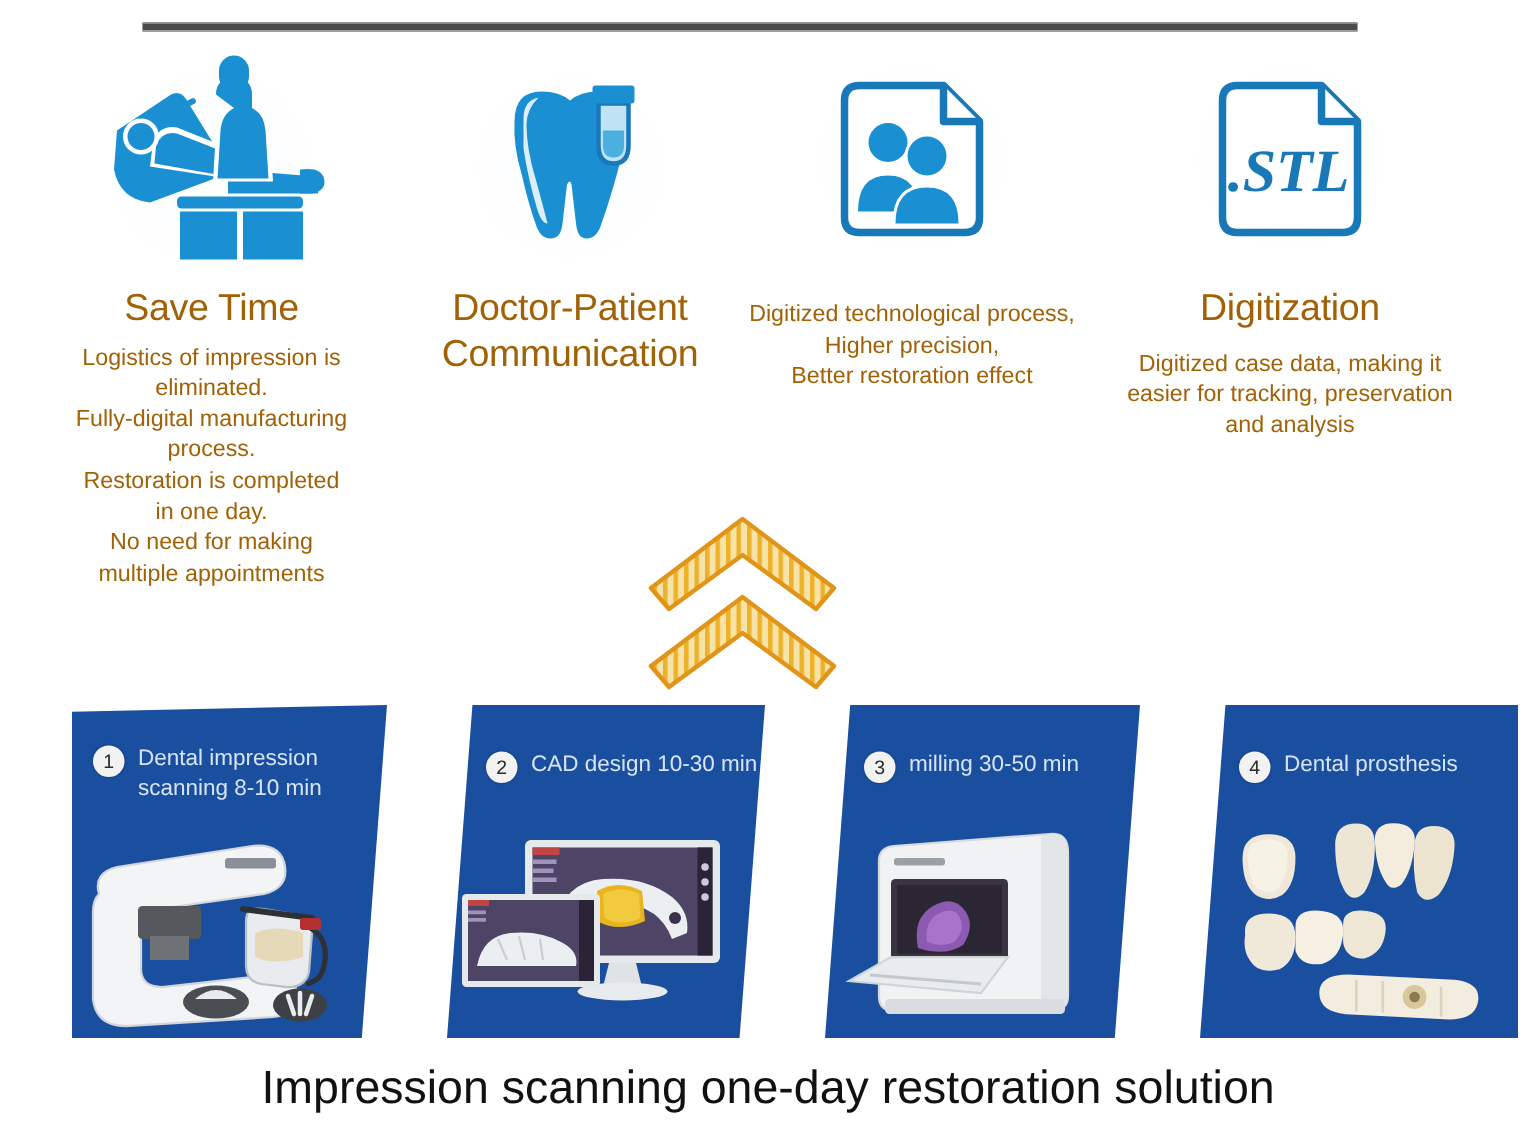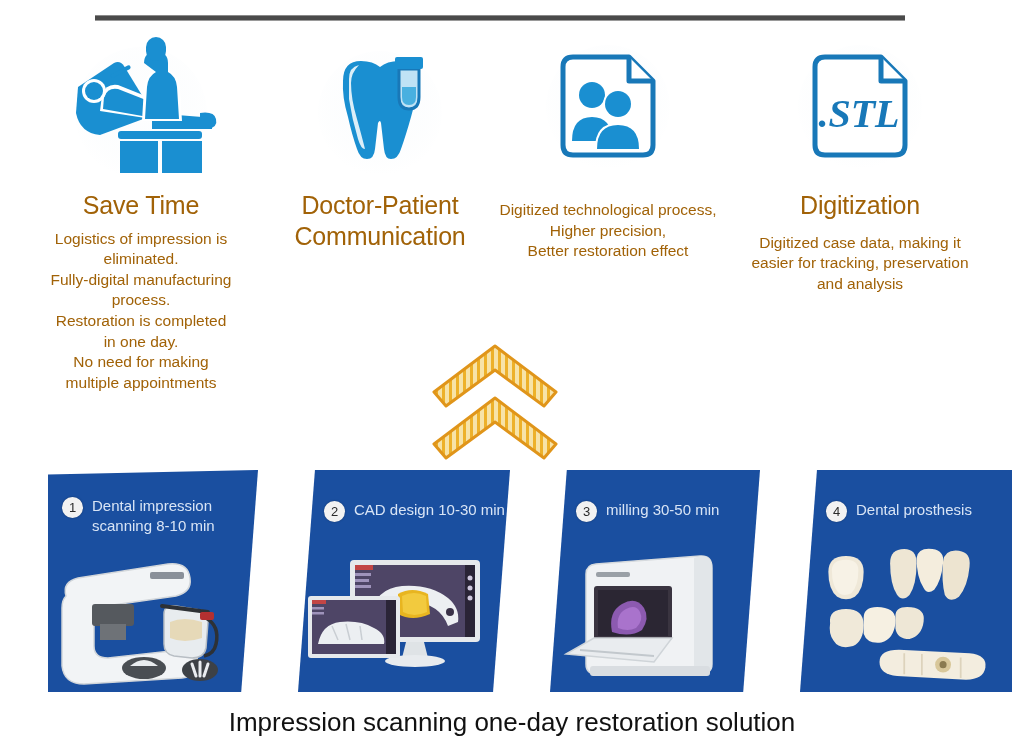--- a/index.html
+++ b/index.html
@@ -141,21 +141,21 @@
     z-index: 2;
   }
 
   
   .caption {
     position: absolute;
     left: 0;
     top: 707px;
     width: 1024px;
     text-align: center;
-    font-size: 26px;
+    font-size: 31px;
     color: #111111;
   }
 </style>
 </head>
 <body>
 
 <div class="top-rule"></div>
 
 <div class="features">
 

